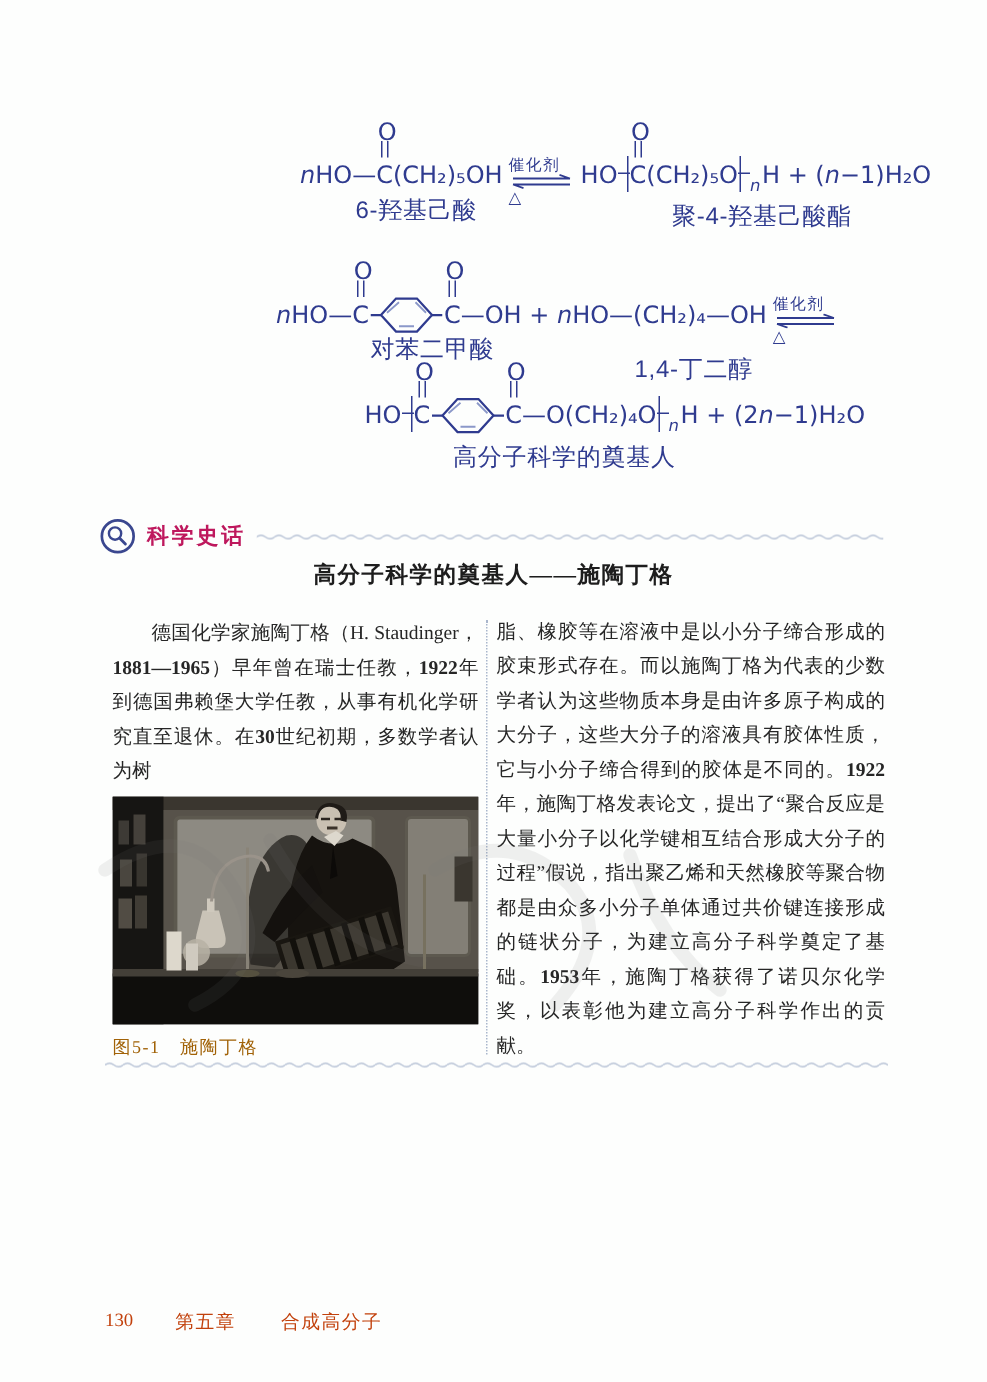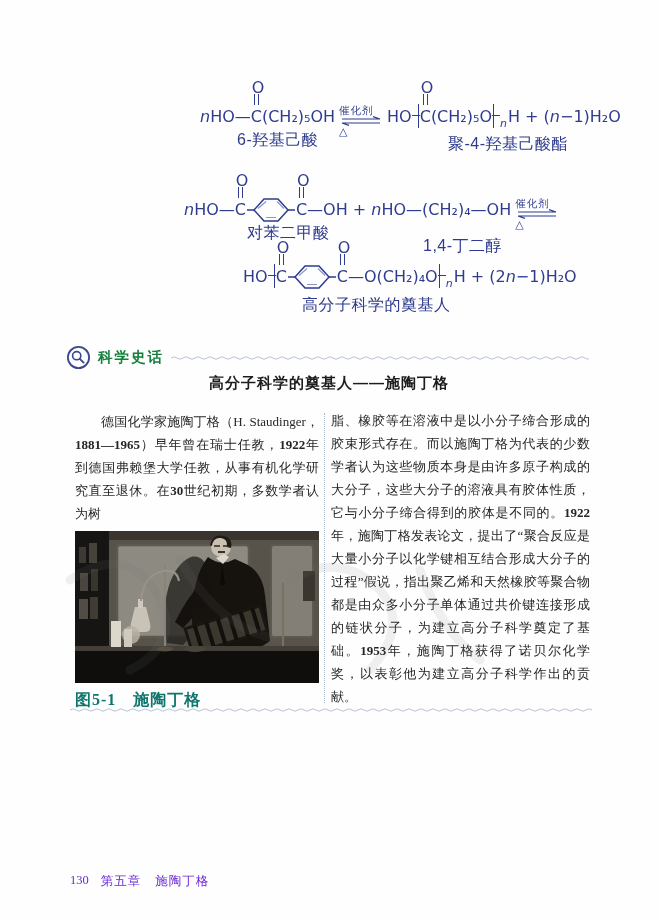--- a/index.html
+++ b/index.html
@@ -24,34 +24,34 @@
   .pb-r::before{left:1px;}
   .pb::after{content:"";position:absolute;top:11px;left:0;width:8px;border-top:1.5px solid currentColor;}
   .nsub{font-size:11px;vertical-align:-5px;margin-right:1px;}
   .arrowstack{display:inline-block;vertical-align:-13px;margin:4px 4px;line-height:normal;}
   .arrowstack .cat{display:block;font-size:10.5px;line-height:12px;letter-spacing:1px;}
   .arrowstack svg{display:block;margin:0 auto;}
   .arrowstack .delta{display:block;font-size:11px;line-height:12px;}
   svg.ring{vertical-align:-9px;margin:0 1px;}
   
   .section-header{position:absolute;left:66px;top:345px;display:flex;align-items:center;gap:7px;}
-  .section-label{color:#15803d;font-weight:bold;font-size:14.5px;letter-spacing:2px;
+  .section-label{color:#be185d;font-weight:bold;font-size:14.5px;letter-spacing:2px;
     font-family:"Liberation Sans","DejaVu Sans",sans-serif;}
   .article-title{position:absolute;left:0;top:374px;width:658px;text-align:center;
-    font-family:Liberation Sans, sans-serif;font-weight:bold;font-size:15px;color:#1d1d1d;letter-spacing:1px;}
+    font-family:Liberation Serif, serif;font-weight:bold;font-size:15px;color:#1d1d1d;letter-spacing:1px;}
   .col-left{position:absolute;left:75px;top:410px;width:244px;}
   .col-right{position:absolute;left:331px;top:409px;width:259px;font-family:Liberation Serif, serif;}
   .col-left p,.col-right p{margin:0;font-size:13px;line-height:23px;text-align:justify;text-justify:inter-ideograph;}
   .col-left p{text-indent:2em;}
   .bnum{font-weight:bold;}
   .col-divider{position:absolute;left:324px;top:413px;height:290px;border-left:1px dotted #a9b6cc;}
   .figure{margin-top:6px;display:block;}
-  .caption{margin-top:7px;font-size:16px;color:#0f766e;letter-spacing:1px;font-weight:bold;}
+  .caption{margin-top:7px;font-size:12px;color:#a16207;letter-spacing:1px;}
   .wavy{position:absolute;}
-  .footer{position:absolute;left:70px;top:873px;font-size:12.5px;color:#6d28d9;display:flex;letter-spacing:1px;}
+  .footer{position:absolute;left:70px;top:873px;font-size:12.5px;color:#c2410c;display:flex;letter-spacing:1px;gap:16px;}
   .footer .pgnum{margin-right:12px;letter-spacing:0;}
   .footer .chap{margin-right:14px;}
   .watermark{position:absolute;left:40px;top:520px;opacity:.10;pointer-events:none;}
 </style>
 </head>
 <body>
 
 <div class="page">
 
   <div class="chem">
@@ -177,16 +177,16 @@
     <rect width="522" height="6" fill="url(#w2)"></rect>
   </svg>
 
   <svg class="watermark" width="470" height="190" viewBox="0 0 470 190">
     <path d="M30 60 q60 -40 90 20 q20 45 -30 70 M140 40 q40 70 100 80 M250 60 q50 -30 90 10 q30 35 -10 80 M380 50 q20 60 60 90" fill="none" stroke="#777777" stroke-width="9" stroke-linecap="round"></path>
   </svg>
 
   <div class="footer">
     <span class="pgnum">130</span>
     <span class="chap">第五章</span>
-    <span>施陶丁格</span>
+    <span>合成高分子</span>
   </div>
 
 </div>
 
 </body></html>

